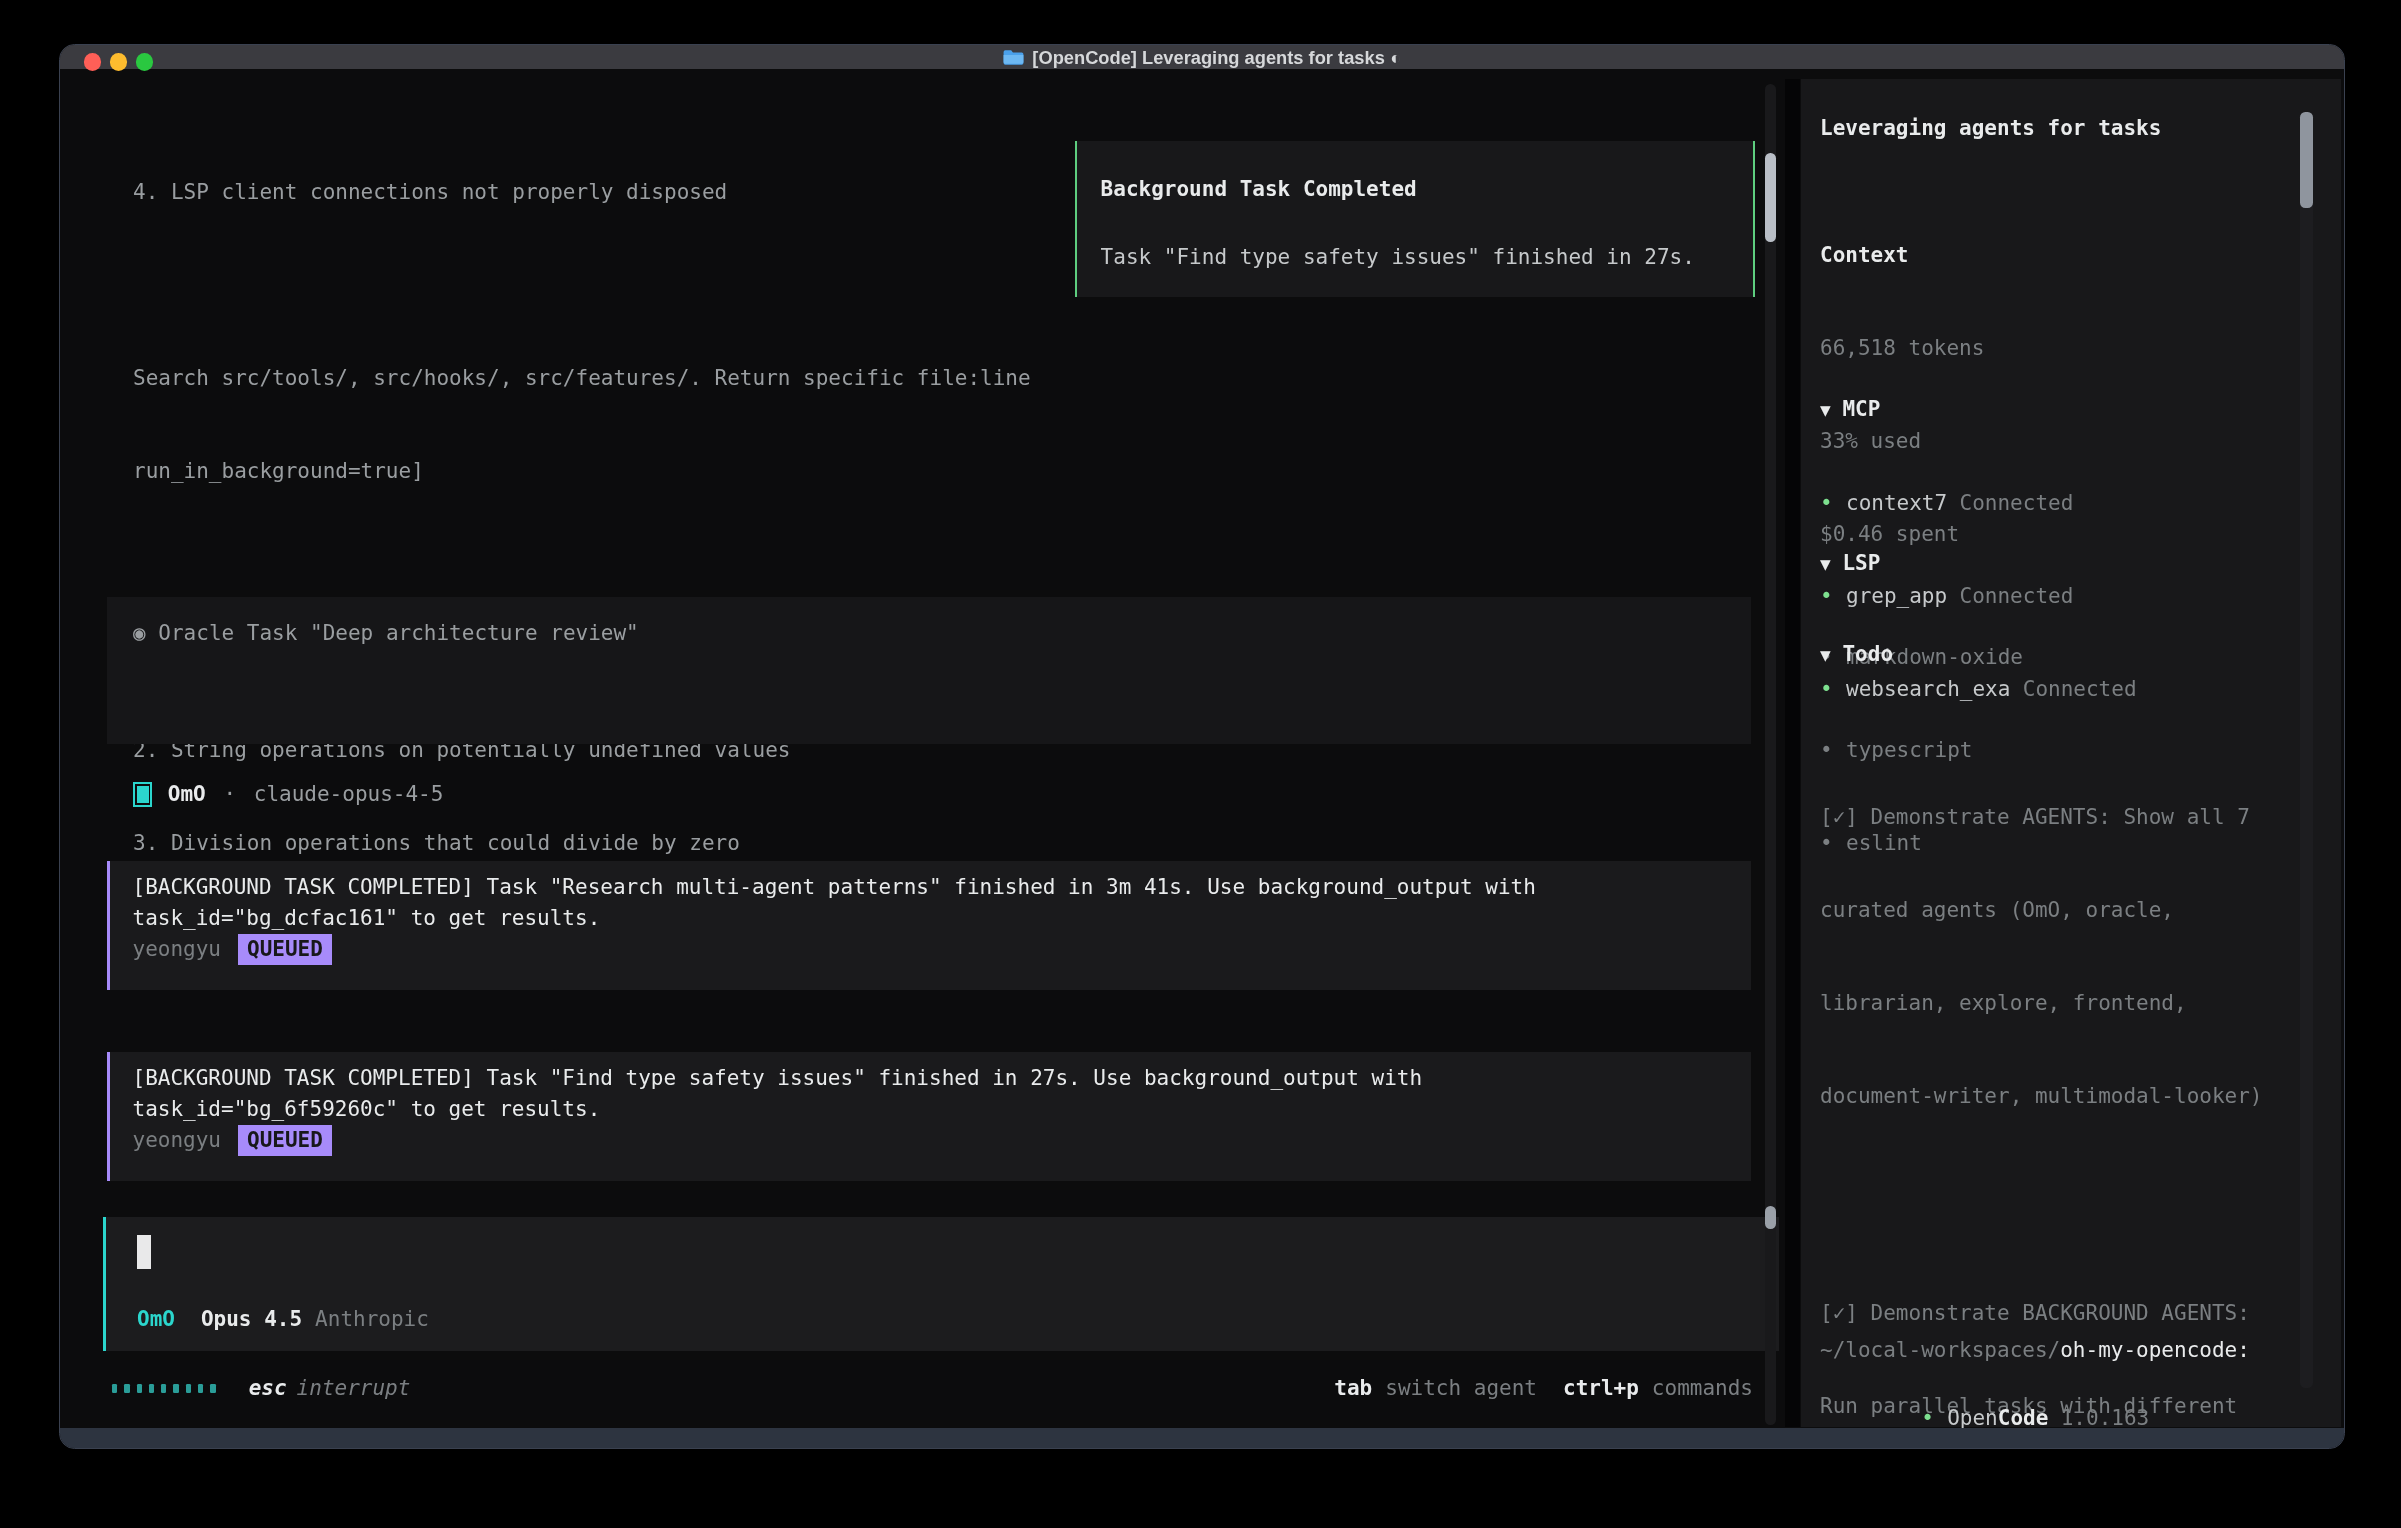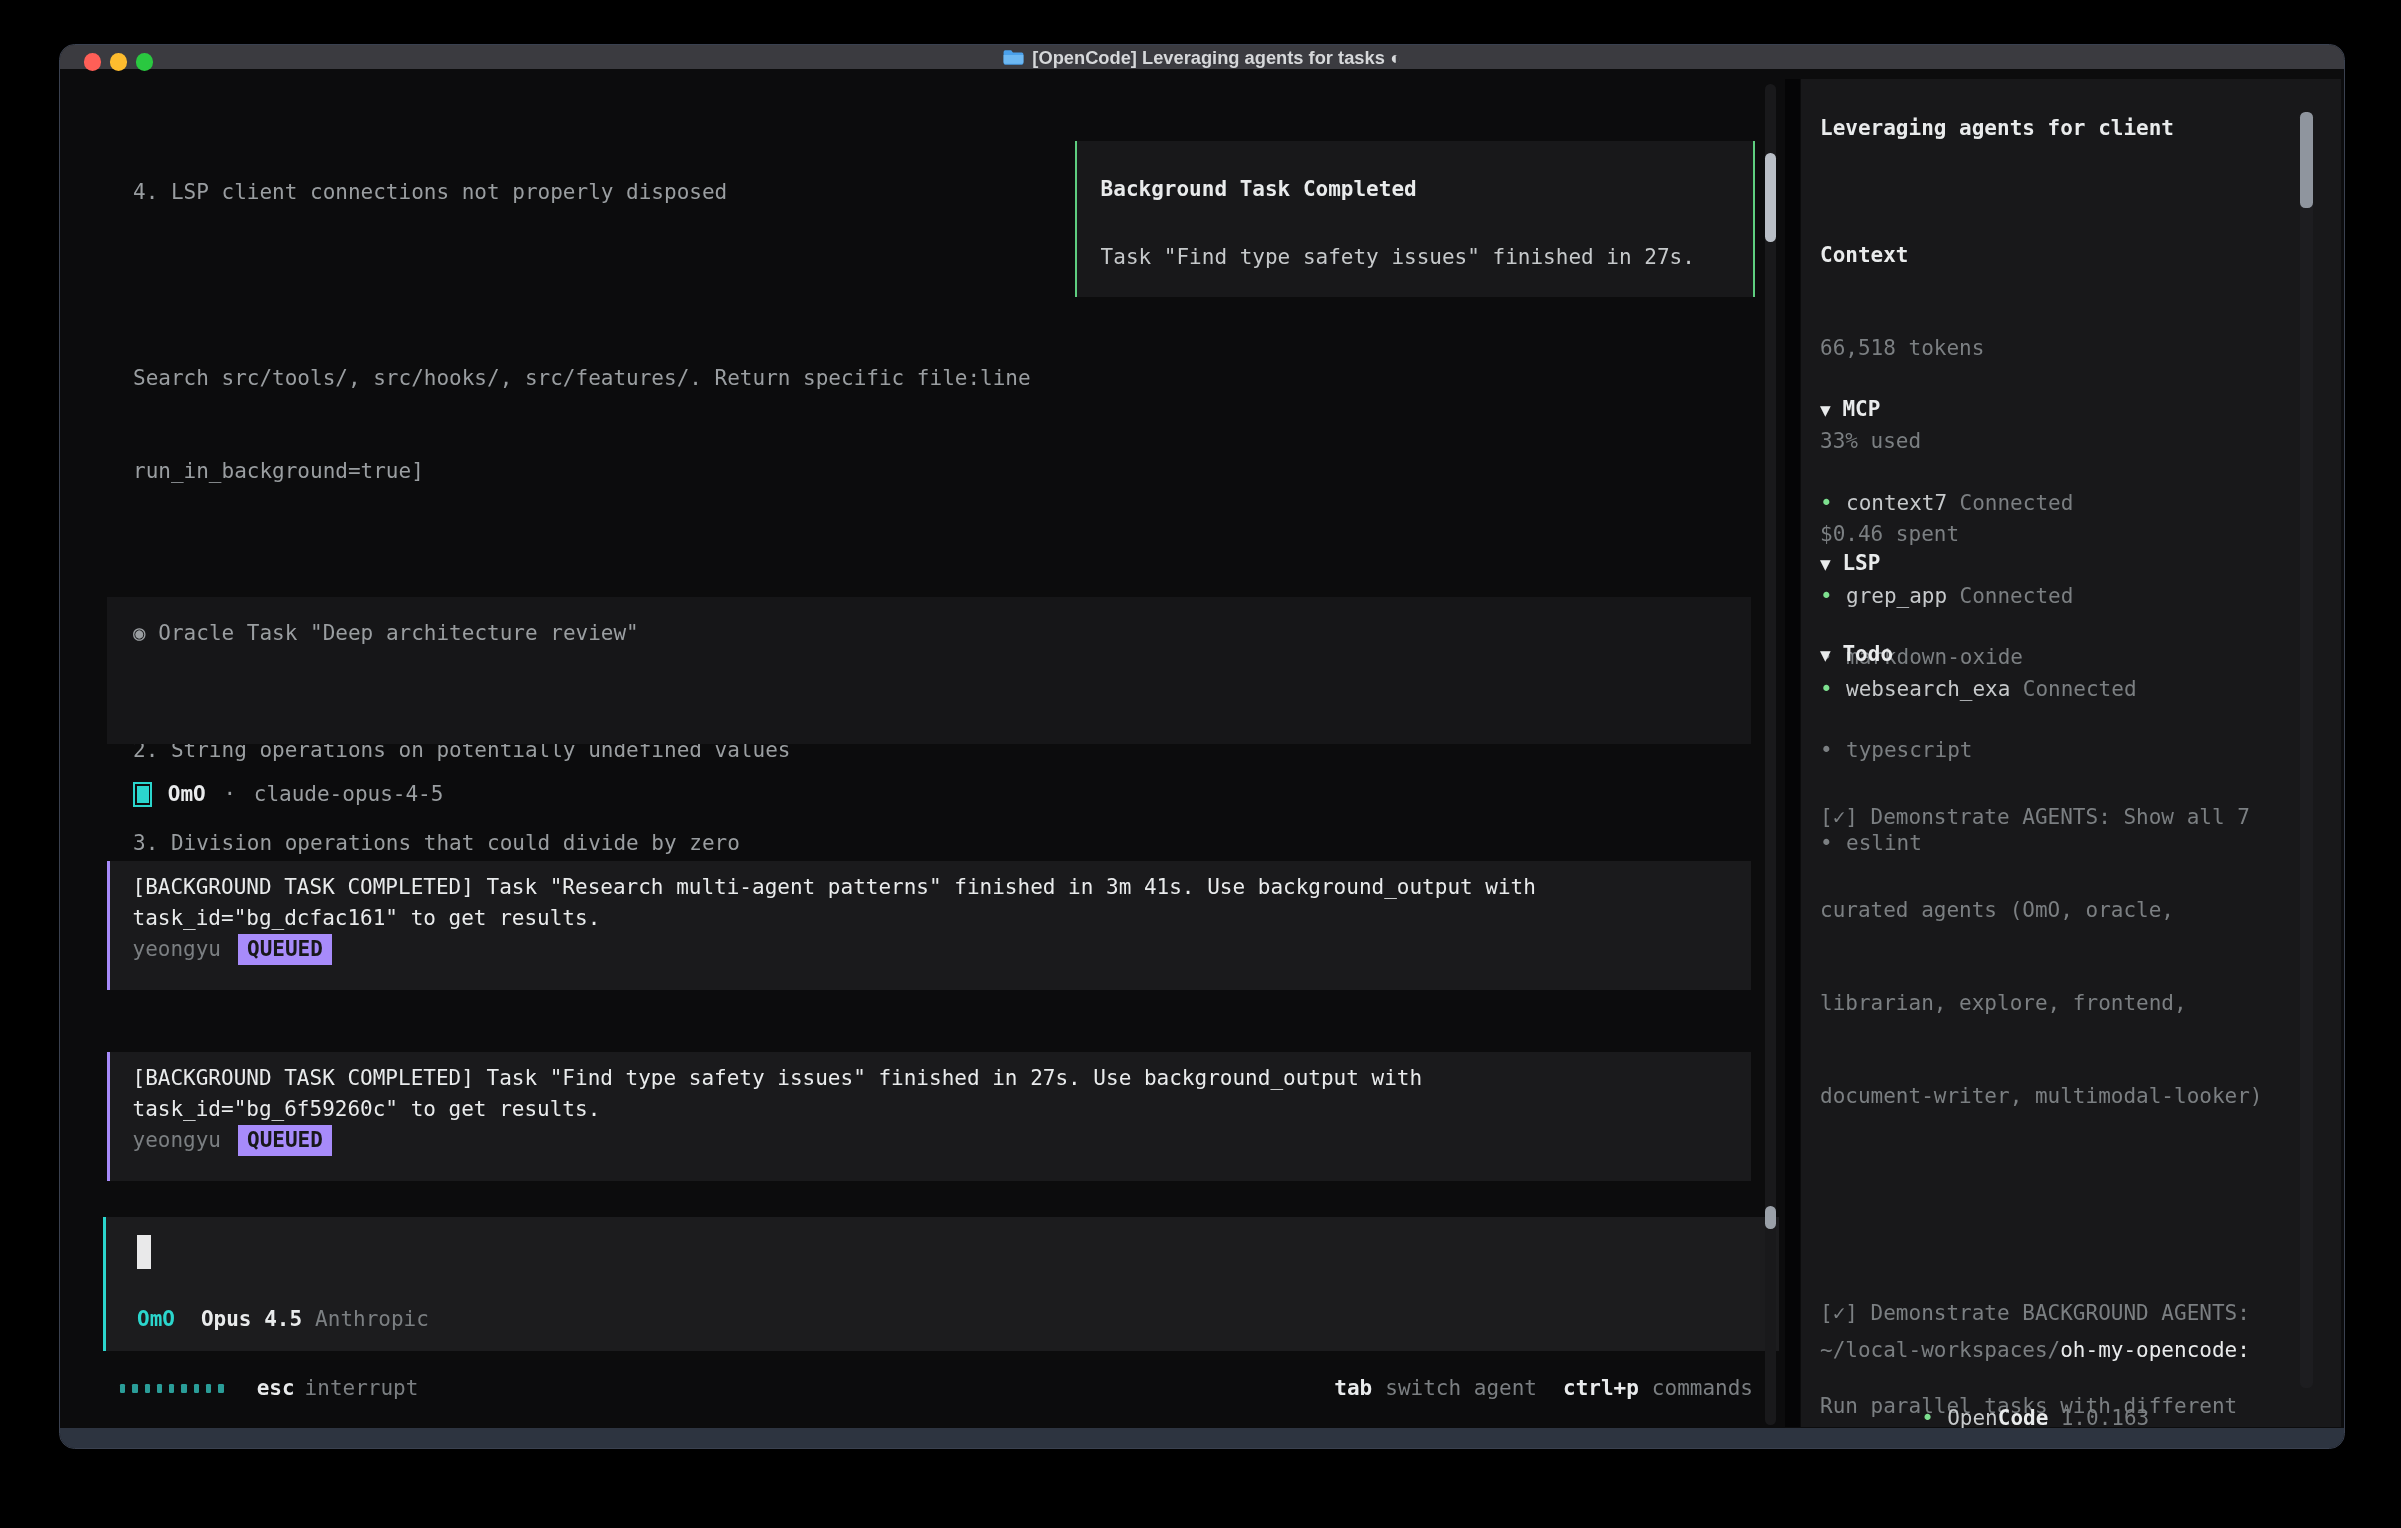--- a/index.html
+++ b/index.html
@@ -102,21 +102,21 @@
       <span class="cursorblock" style="left:31px;top:17.7px;"></span>
       <div class="abs mono" style="left:31px;top:87px;display:flex;gap:0;">
         <span class="cyan bold">OmO</span>
         <span style="width:26px;"></span>
         <span class="white bold">Opus 4.5</span>
         <span style="width:13px;"></span>
         <span class="dim">Anthropic</span>
       </div>
     </div>
 
-    <div class="abs mono" style="left:60px;top:1328px;display:flex;align-items:center;">
+    <div class="abs mono" style="left:52px;top:1328px;display:flex;align-items:center;font-style:italic;">
       <span class="dotrow">
         <span class="tdot"></span><span class="tdot"></span><span class="tdot"></span><span class="tdot"></span><span class="tdot"></span><span class="tdot"></span><span class="tdot"></span><span class="tdot"></span><span class="tdot"></span>
       </span>
       <span class="white bold" style="margin-left:33px;">esc</span>
       <span class="dim" style="margin-left:10px;">interrupt</span>
     </div>
 
     <div class="abs mono" style="right:591px;top:1328px;display:flex;align-items:center;">
       <span class="white bold">tab</span>
       <span class="dim" style="margin-left:13px;">switch agent</span>
@@ -125,21 +125,21 @@
     </div>
 
     <div class="scroll-track" style="left:1705px;top:39px;width:10.6px;height:1341px;">
       <span class="scroll-thumb" style="left:0;top:69px;width:10.6px;height:89px;background:#b9bec6;"></span>
       <span class="scroll-thumb" style="left:0;top:1122px;width:10.6px;height:22.5px;background:#9aa0a8;"></span>
     </div>
 
     <div class="divider"></div>
 
     <div class="sidebar">
-      <div class="abs mono white bold" style="left:19px;top:34px;">Leveraging agents for client</div>
+      <div class="abs mono white bold" style="left:19px;top:34px;">Leveraging agents for tasks</div>
 
       <div class="abs mono" style="left:19px;top:99px;">
         <div class="white bold">Context</div>
         <div class="dim">66,518 tokens</div>
         <div class="dim">33% used</div>
         <div class="dim">$0.46 spent</div>
       </div>
 
       <div class="abs mono" style="left:19px;top:253px;">
         <div><span class="white chev">▼</span><span class="white bold">MCP</span></div>

